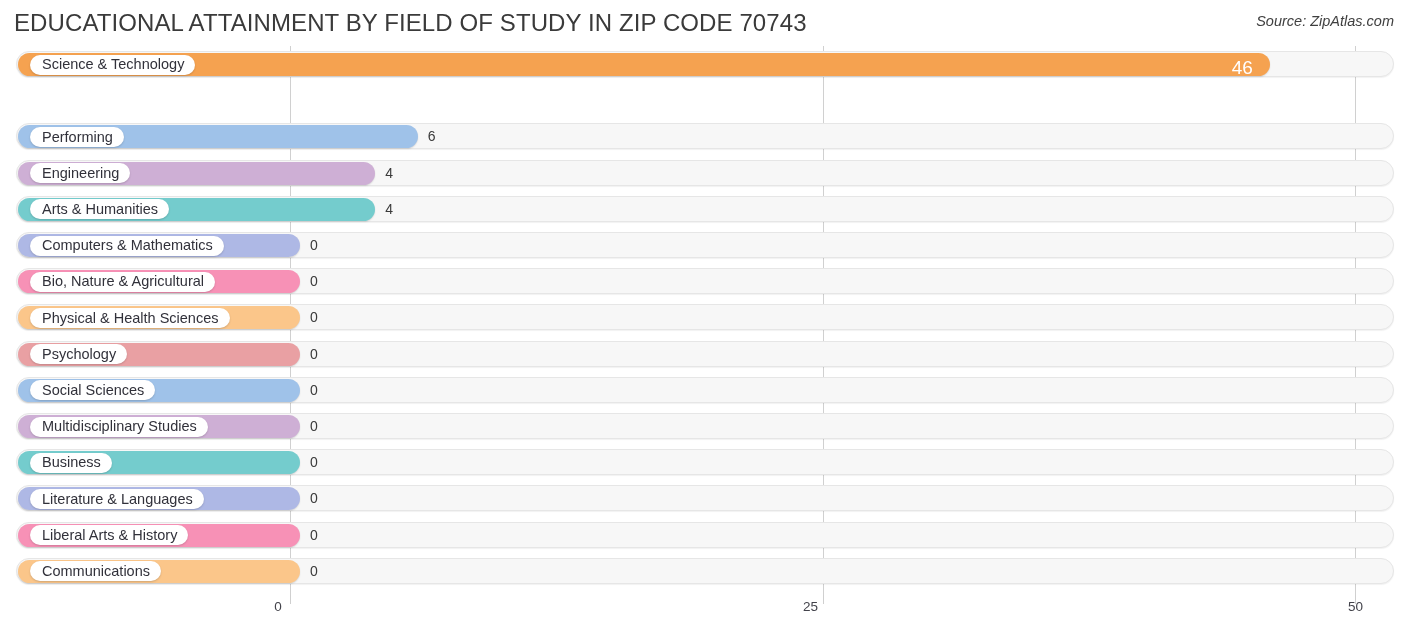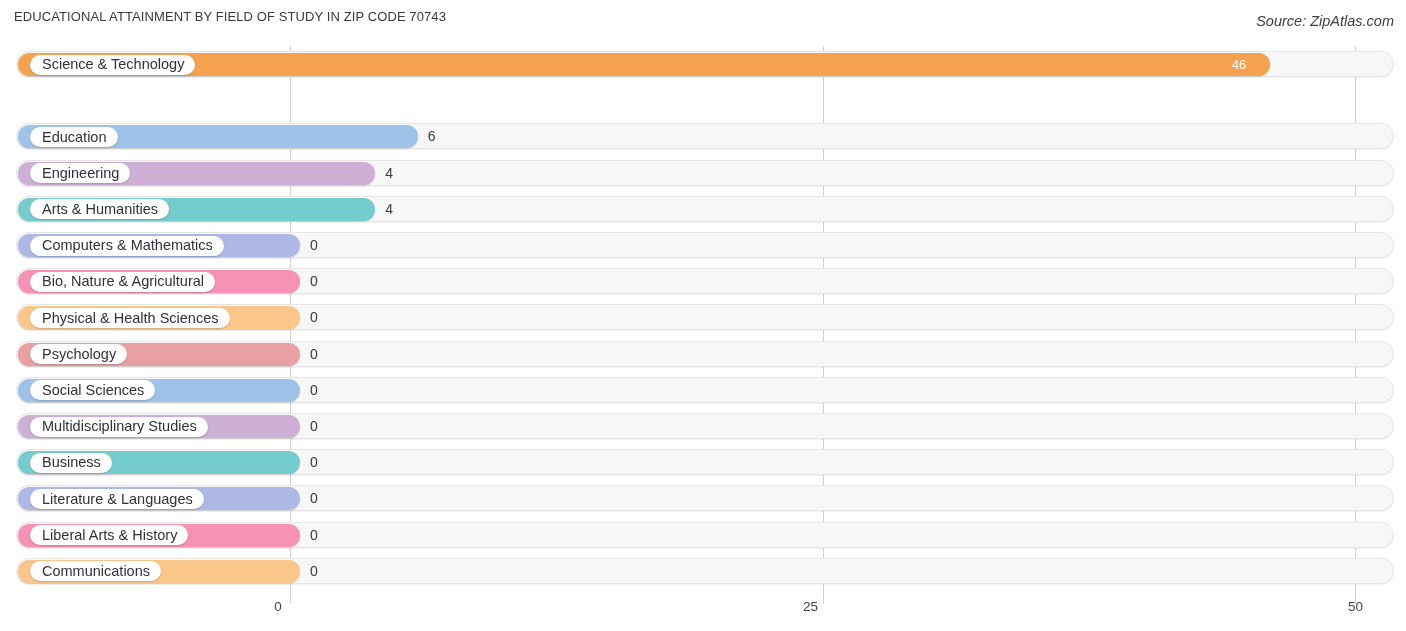--- a/index.html
+++ b/index.html
@@ -20,21 +20,21 @@
   .header {
     position: absolute;
     left: 0; top: 0;
     width: 1406px;
     height: 46px;
   }
   .chart-title {
     position: absolute;
     left: 14px;
     top: 9px;
-    font-size: 13px;
+    font-size: 24px;
     letter-spacing: 0.1px;
     color: #3a3a3a;
     font-weight: 400;
     white-space: nowrap;
   }
   .source-note {
     position: absolute;
     right: 12px;
     top: 13px;
     font-size: 14.5px;
@@ -131,21 +131,21 @@
     top: 9px;
     font-size: 14px;
     color: #3a3a3a;
     white-space: nowrap;
     line-height: 1;
   }
   
   .value-in {
     position: absolute;
     top: 9.5px;
-    font-size: 13px;
+    font-size: 19px;
     color: #ffffff;
     white-space: nowrap;
     line-height: 1;
   }
 
   
   .axis {
     position: absolute;
     left: 0;
     top: 595px;
@@ -188,21 +188,21 @@
         <div class="bar" style="left: 18px; width: 1251.8px; background: rgb(245, 162, 80);"></div>
         <div class="cat-pill">
           <span class="cat-label">Science &amp; Technology</span>
         </div>
         <div class="value-in" style="left: 1231.8px;">46</div>
       </div>
       <div class="row" style="top: 74.4px;">
         <div class="track"></div>
         <div class="bar" style="left: 18px; width: 399.8px; background: rgb(159, 194, 233);"></div>
         <div class="cat-pill">
-          <span class="cat-label">Education</span>
+          <span class="cat-label">Performing</span>
         </div>
         <div class="value-out" style="left: 427.8px;">6</div>
       </div>
       <div class="row" style="top: 110.6px;">
         <div class="track"></div>
         <div class="bar" style="left: 18px; width: 357.2px; background: rgb(206, 175, 213);"></div>
         <div class="cat-pill">
           <span class="cat-label">Engineering</span>
         </div>
         <div class="value-out" style="left: 385.2px;">4</div>

